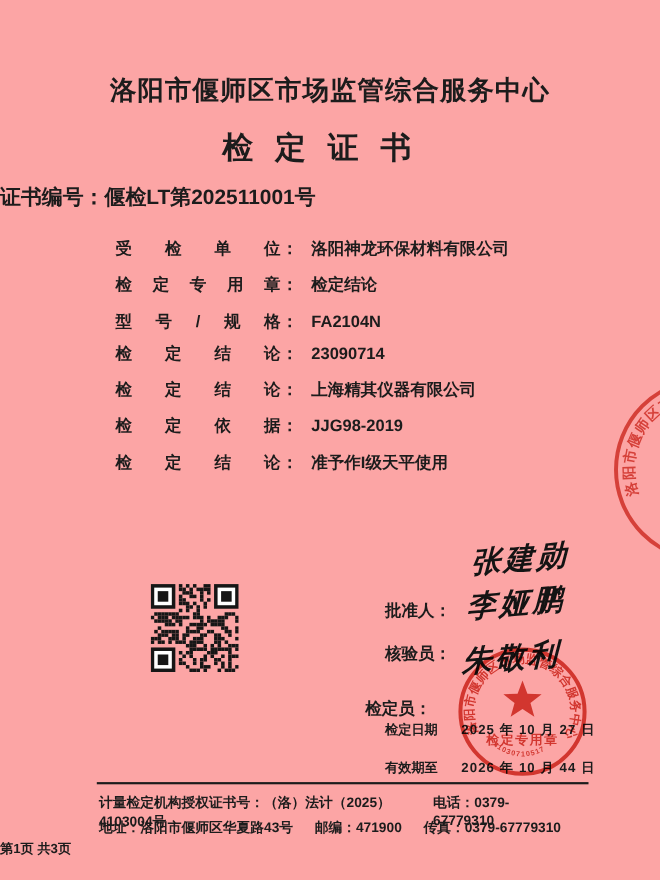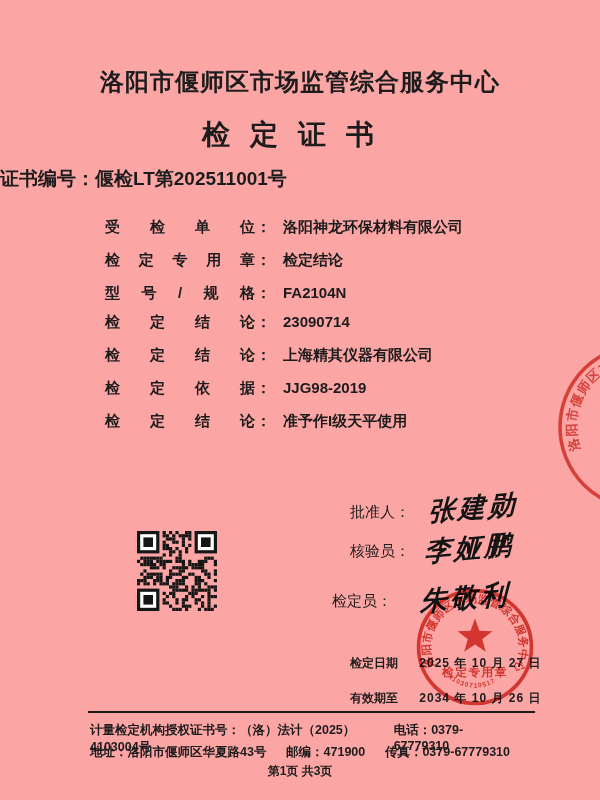--- a/index.html
+++ b/index.html
@@ -23,34 +23,34 @@
   }
   .cert-no .num{font-weight:bold;}
   .fields{position:absolute;top:218px;left:105px;width:400px;}
   .frow{display:flex;align-items:baseline;margin-bottom:11px;
     font-size:15px;font-weight:bold;line-height:1.2;}
   .frow.gap{margin-bottom:15px;}
   .flabel{display:inline-block;width:150px;text-align:justify;
     text-align-last:justify;-moz-text-align-last:justify;}
   .fcolon{margin-left:1px;}
   .fvalue{margin-left:12px;font-weight:600;white-space:nowrap;}
-  .sig-label{position:absolute;font-size:15px;font-weight:normal;}
+  .sig-label{position:absolute;font-size:15px;font-weight:bold;margin-top:43px;}
   .sig-name{
     position:absolute;font-size:27px;font-weight:600;font-style:italic;
     transform:rotate(-5deg) skewX(-6deg);letter-spacing:3px;color:#141414;
     white-space:nowrap;
   }
   .date-row{position:absolute;font-size:12px;font-weight:bold;white-space:nowrap;}
   .date-row .dval{margin-left:18px;letter-spacing:1px;}
   .qr{position:absolute;top:531px;left:137px;width:80px;height:80px;}
   .divider{position:absolute;top:711px;left:88px;width:447px;height:2px;background:#1c1c1c;}
   .footer{position:absolute;left:90px;width:420px;font-size:12.5px;font-weight:bold;}
   .f1{top:722px;display:flex;justify-content:space-between;}
   .f2{top:744px;display:flex;justify-content:space-between;}
-  .pageinfo{position:absolute;top:763px;left:0;width:600px;text-align:center;
+  .pageinfo{position:absolute;top:763px;left:0;width:600px;
     font-size:12px;font-weight:bold;}
   .stamp{position:absolute;top:586px;left:414px;width:122px;height:122px;
     mix-blend-mode:multiply;opacity:.88;}
   .edge-stamp{position:absolute;top:337px;left:552px;width:180px;height:180px;
     mix-blend-mode:multiply;opacity:.8;}
   svg text{font-family:"Liberation Sans","DejaVu Sans",sans-serif;}
 </style>
 </head>
 <body>
 
@@ -338,21 +338,21 @@
         <rect x="3.1" y="58.9" width="15.5" height="15.5" fill="#fff"></rect>
         <rect x="6.2" y="62" width="9.3" height="9.3" fill="#161616"></rect>
       </svg></div>
 
   <div class="date-row" style="top:655px;left:350px;">
     <span>检定日期</span>
     <span class="dval">2025 年 10 月 27 日</span>
   </div>
   <div class="date-row" style="top:690px;left:350px;">
     <span>有效期至</span>
-    <span class="dval">2034 年 10 月 26 日</span>
+    <span class="dval">2026 年 10 月 44 日</span>
   </div>
 
   <svg class="stamp" viewBox="0 0 120 120">
     <circle cx="60" cy="60" r="55.5" fill="none" stroke="#cf3b2e" stroke-width="3.6"></circle>
     <defs>
       <path id="arcMain" d="M 20.1,78.6 A 44,44 0 1 1 99.9,78.6" fill="none"></path>
       <path id="arcCode" d="M 28,84 A 40,40 0 0 0 92,84" fill="none"></path>
     </defs>
     <text font-size="11" fill="#cf3b2e" font-weight="bold" letter-spacing="0.3">
       <textPath href="#arcMain">洛阳市偃师区市场监管综合服务中心</textPath>

